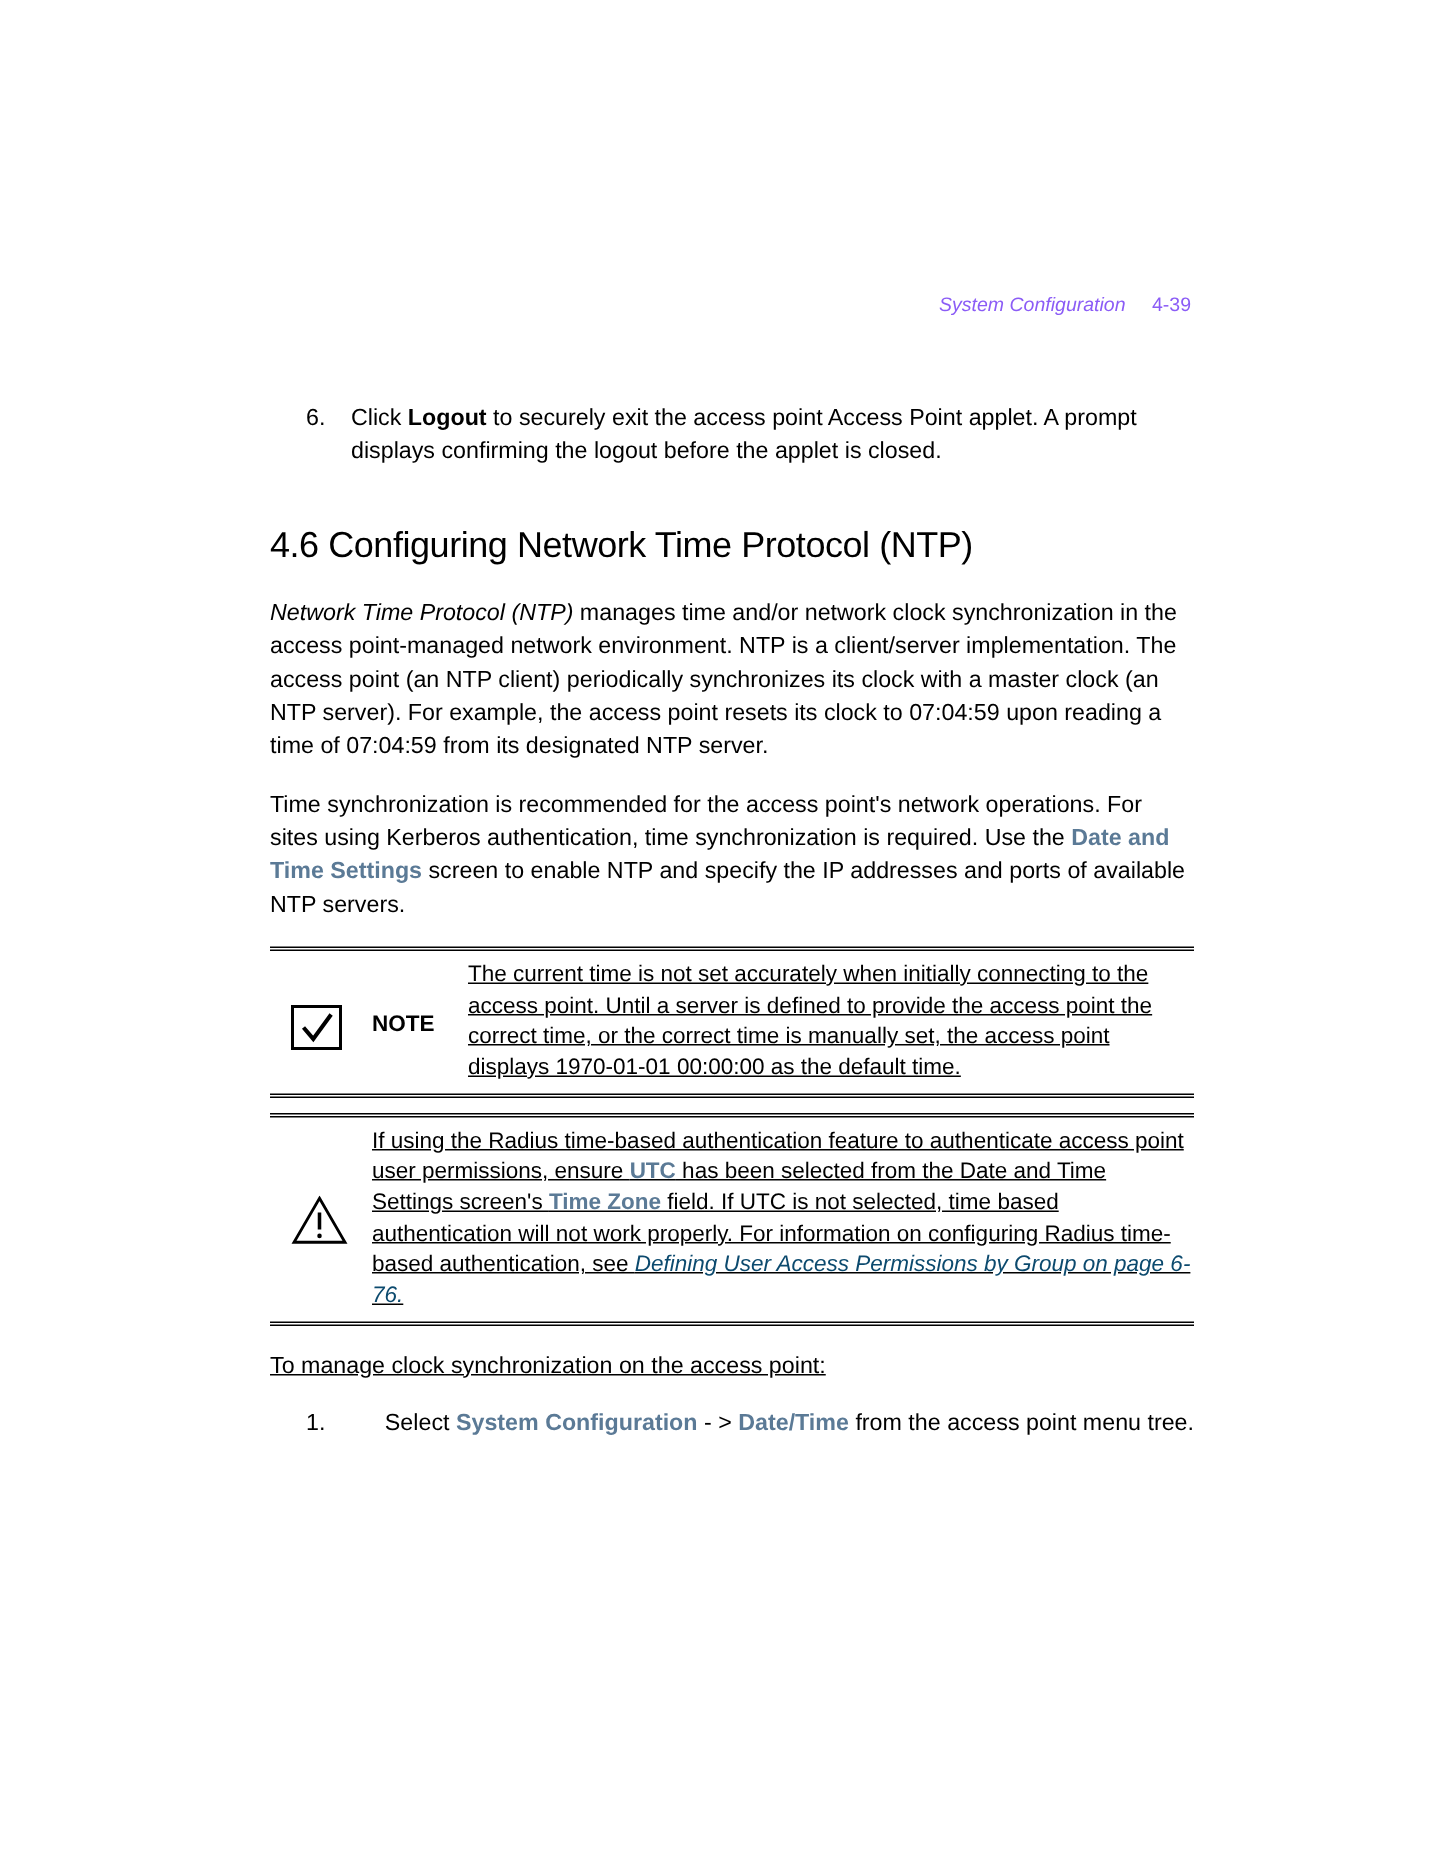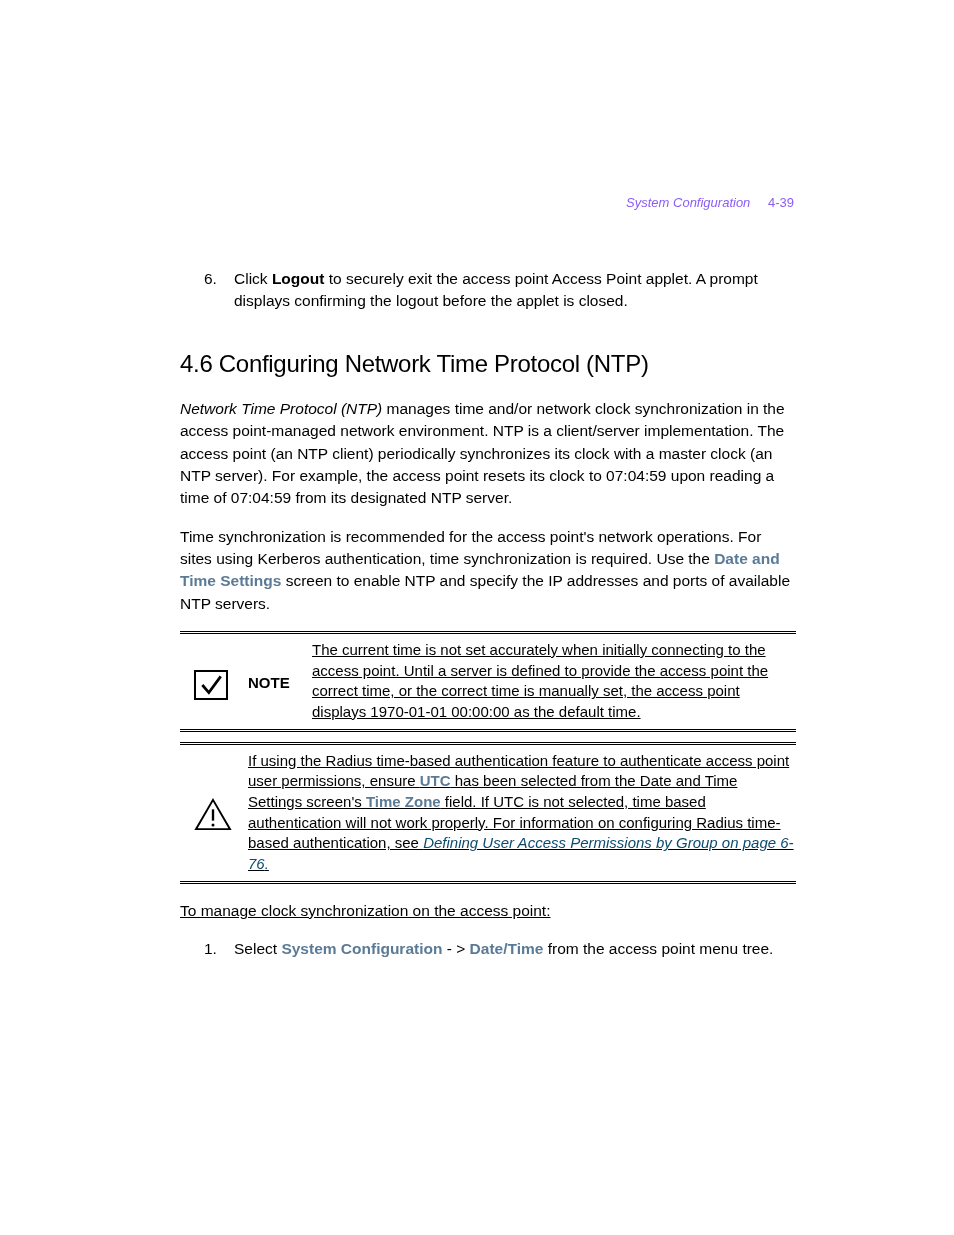--- a/index.html
+++ b/index.html
@@ -66,21 +66,21 @@
     .link-inline { color: #5b7a96; font-weight: bold; }
     .xref { color: #0c4a6e; font-style: italic; }
     .after-callouts { margin-top: 16px; margin-bottom: 10px; text-decoration: underline; }
     .step-item {
       display: flex;
       padding-left: 24px;
       font-size: 15.5px;
       line-height: 1.42;
     }
     .step-item .num { width: 30px; flex-shrink: 0; }
-    .step-item .txt { flex: 1; }
+    .step-item .txt { flex: 1; text-align: right; }
   </style>
 </head>
 <body>
 
 <div class="header-line">
   <span class="header-section">System Configuration</span>
   <span class="header-page">4-39</span>
 </div>
 
 <div class="numbered-item">

